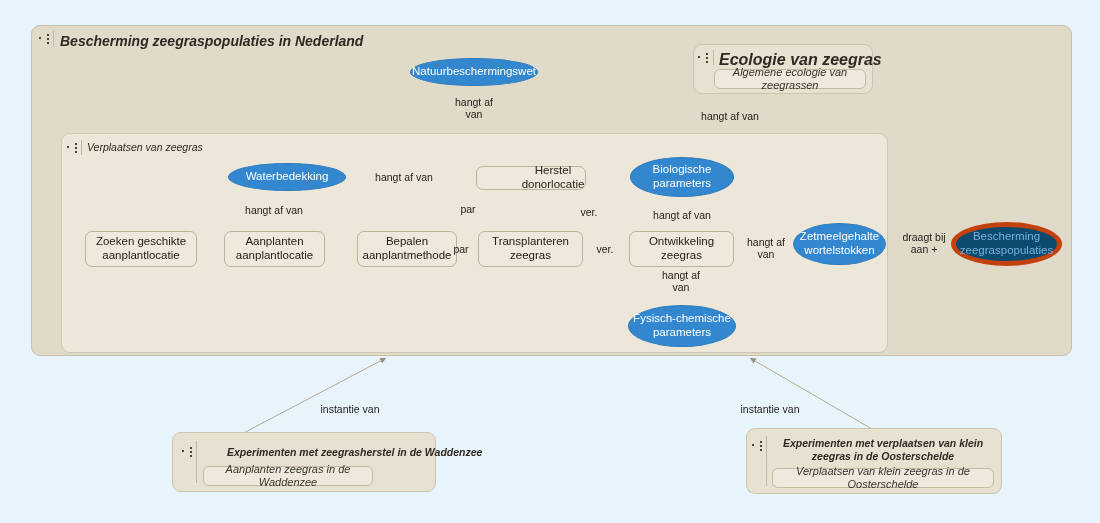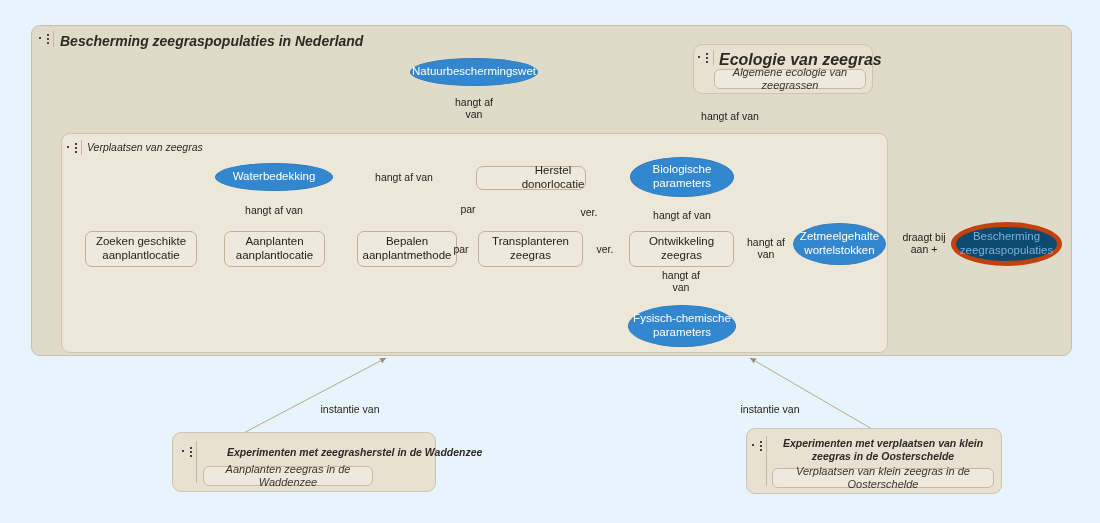--- a/index.html
+++ b/index.html
@@ -183,21 +183,21 @@
   <div class="container inner" style="left:61px;top:133px;width:827px;height:220px;"></div>
   <div class="box-icon" style="left:67px;top:142px;">
     <i class="d"></i>
       <i class="p1"></i>
       <i class="p2"></i>
       <i class="p3"></i>
   </div>
   <div class="tab-rule" style="left:81px;top:140px;height:15px;"></div>
   <div class="container-title plain" style="left:87px;top:141px;font-size:10.5px;">Verplaatsen van zeegras</div>
 
-  <div class="node ellipse" style="left:215px;top:163px;width:118px;height:28px;text-align:right;">Waterbedekking</div>
+  <div class="node ellipse" style="left:228px;top:163px;width:118px;height:28px;text-align:right;">Waterbedekking</div>
   <div class="elabel" style="left:350px;top:171px;width:108px;">hangt af van</div>
   <div class="elabel" style="left:220px;top:204px;width:108px;">hangt af van</div>
 
   <div class="node rect" style="left:476px;top:166px;width:110px;height:24px;padding-left:44px;">Herstel donorlocatie</div>
 
   <div class="node ellipse" style="left:630px;top:157px;width:104px;height:40px;white-space:pre-line;">Biologische
 parameters</div>
   <div class="elabel" style="left:634px;top:209px;width:96px;">hangt af van</div>
 
   <div class="node rect" style="left:85px;top:231px;width:112px;height:36px;white-space:pre-line;">Zoeken geschikte

